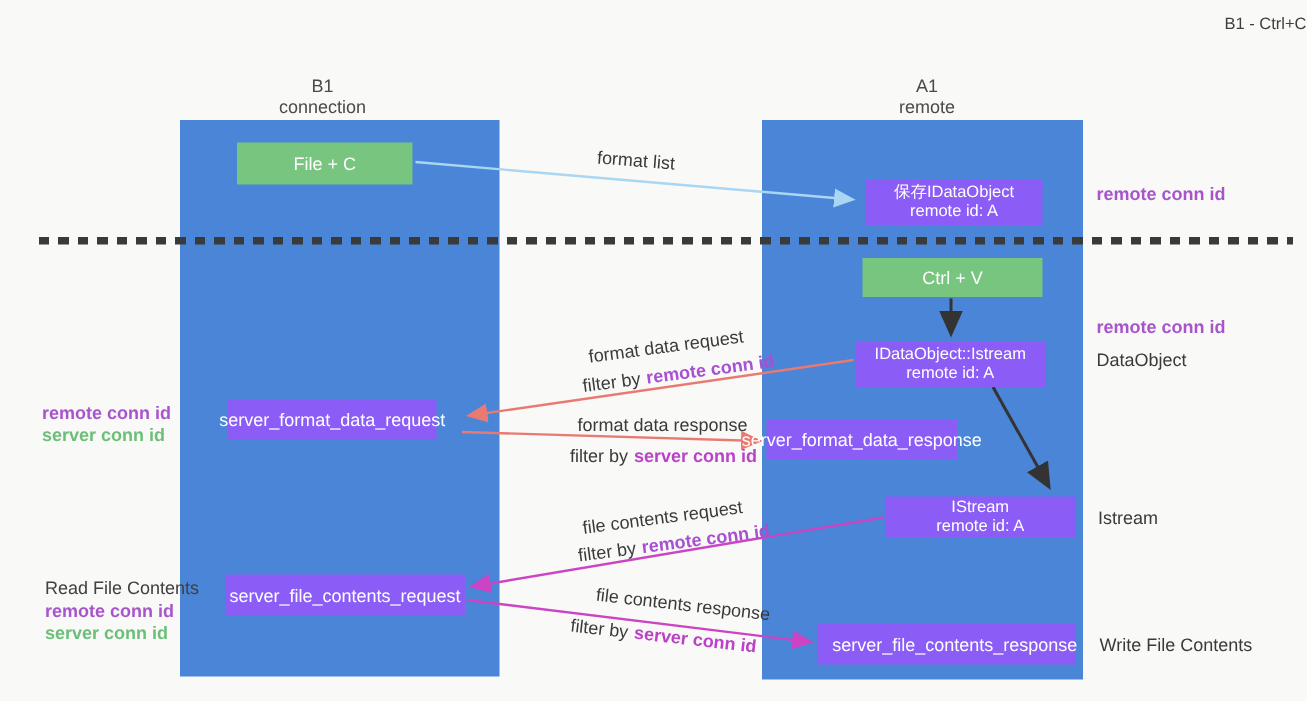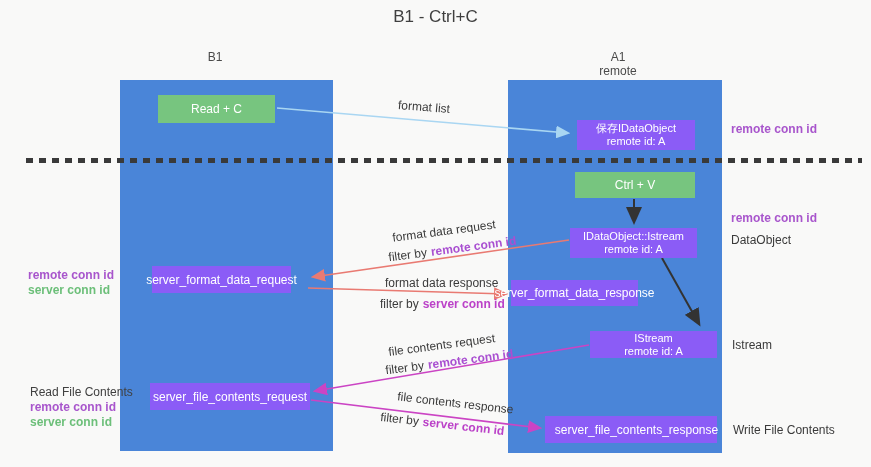--- a/index.html
+++ b/index.html
@@ -1,20 +1,20 @@
 <!DOCTYPE html>
 <html><head>
 <meta charset="utf-8">
 <style>
   html,body{margin:0;padding:0;background:#f9f9f8;}
   body{font-family:"Liberation Sans","DejaVu Sans",sans-serif;}
   .canvas{position:relative;width:871px;height:467px;background:#f9f9f8;overflow:hidden;}
 
-  .title{position:absolute;left:0;top:6px;width:871px;text-align:center;
-         font-size:17px;line-height:21px;color:#3f3f3f;}
+  .title{position:absolute;left:0;top:6px;width:871px;text-align:right;
+         font-size:11px;line-height:21px;color:#3f3f3f;}
 
   .lane-header{position:absolute;text-align:center;font-size:12px;line-height:14px;color:#4a4a4a;}
   .lane{position:absolute;background:#4a85d8;}
 
   .dashes{position:absolute;left:26px;top:158px;width:836px;height:5px;
           background:repeating-linear-gradient(90deg,#3a3a3a 0 7px,rgba(0,0,0,0) 7px 13px);}
 
   .arrows{position:absolute;left:0;top:0;pointer-events:none;}
 
   .node{position:absolute;display:flex;flex-direction:column;align-items:center;justify-content:center;
@@ -42,20 +42,21 @@
 <body>
 
 <div class="canvas">
 
   <div class="title">
     <div>B1 - Ctrl+C</div>
   </div>
 
   <div class="lane-header" style="left:155px;top:50px;width:120px;">
     <div>B1</div>
+    <div>connection</div>
   </div>
   <div class="lane-header" style="left:560px;top:50px;width:116px;">
     <div>A1</div>
     <div>remote</div>
   </div>
 
   <div class="lane" style="left:120px;top:80px;width:213px;height:371px;"></div>
   <div class="lane" style="left:508px;top:80px;width:214px;height:373px;"></div>
 
   <div class="dashes"></div>
@@ -78,21 +79,21 @@
     <line x1="277" y1="108" x2="568" y2="133" stroke="#a9d6f2" stroke-width="1.6" marker-end="url(#m-blue)"></line>
     <line x1="634" y1="199" x2="634" y2="222" stroke="#333333" stroke-width="2" marker-end="url(#m-black)"></line>
     <line x1="662" y1="258" x2="699" y2="324" stroke="#333333" stroke-width="2" marker-end="url(#m-black)"></line>
     <line x1="569" y1="240" x2="313" y2="277" stroke="#e97a72" stroke-width="1.6" marker-end="url(#m-salmon)"></line>
     <line x1="308" y1="288" x2="506" y2="294" stroke="#e97a72" stroke-width="1.6" marker-end="url(#m-salmon)"></line>
     <line x1="589" y1="345" x2="315" y2="391" stroke="#cb44c4" stroke-width="1.6" marker-end="url(#m-magenta)"></line>
     <line x1="311" y1="400" x2="540" y2="428" stroke="#cb44c4" stroke-width="1.6" marker-end="url(#m-magenta)"></line>
   </svg>
 
   <div class="node green" style="left:158px;top:95px;width:117px;height:28px;">
-    <div>Read + C</div>
+    <div>File + C</div>
   </div>
 
   <div class="node orange two-line" style="left:577px;top:120px;width:118px;height:30px;">
     <div>保存IDataObject</div>
     <div>remote id: A</div>
   </div>
 
   <div class="node green" style="left:575px;top:172px;width:120px;height:26px;">
     <div>Ctrl + V</div>
   </div>

